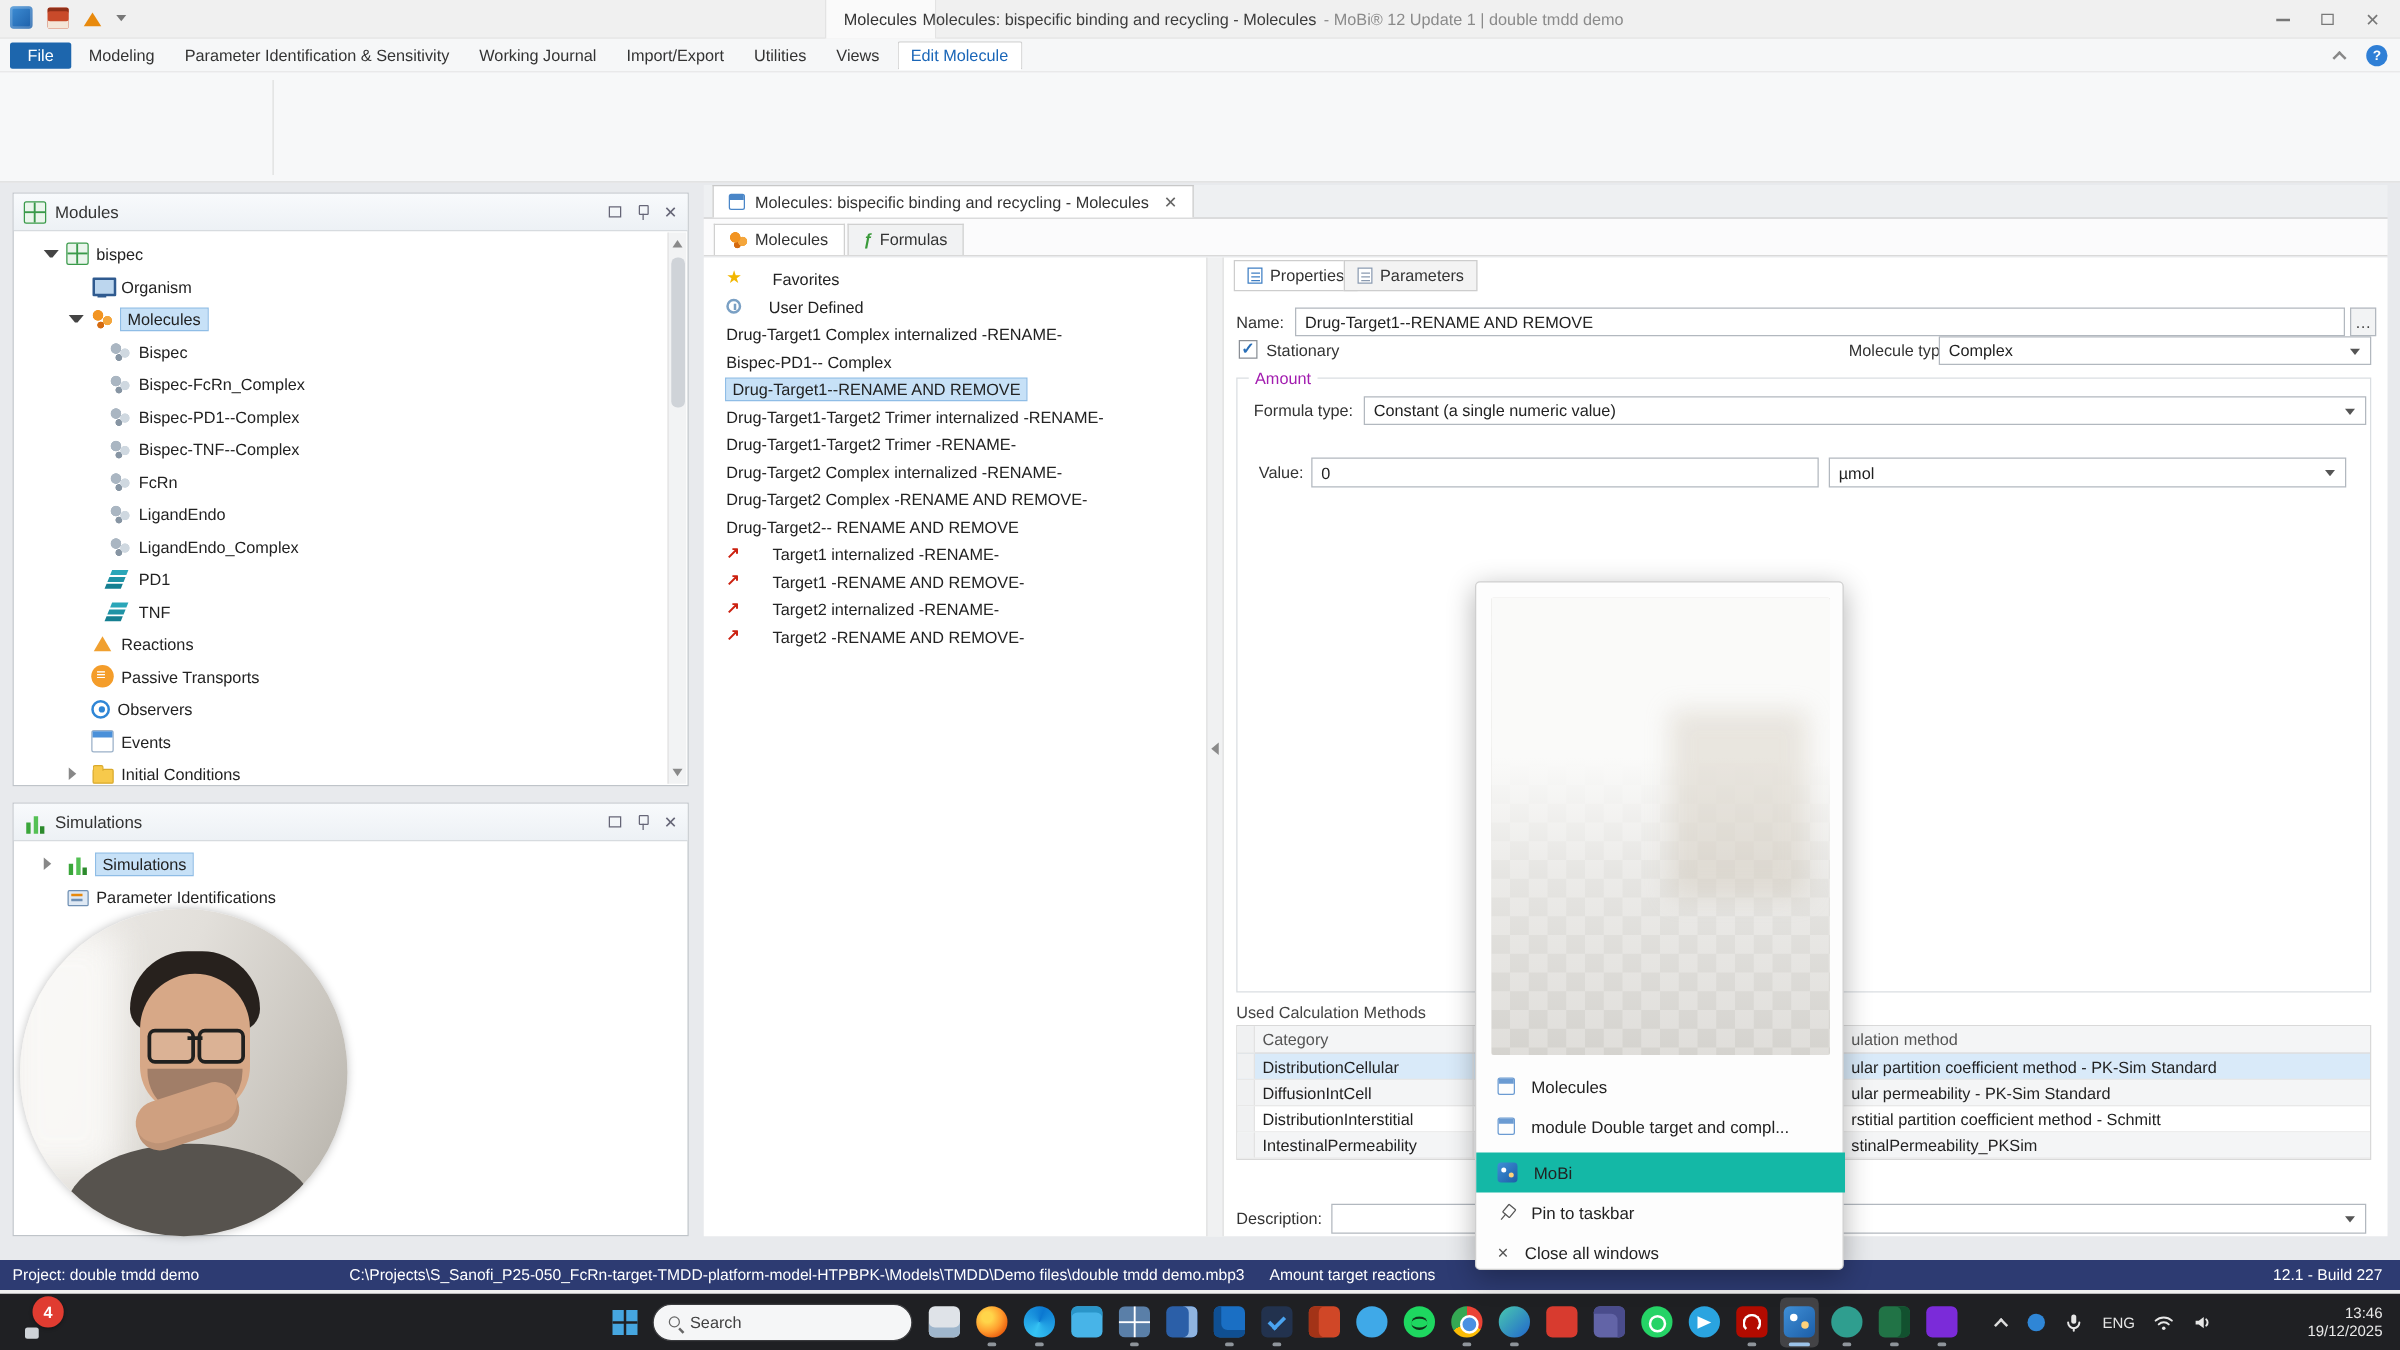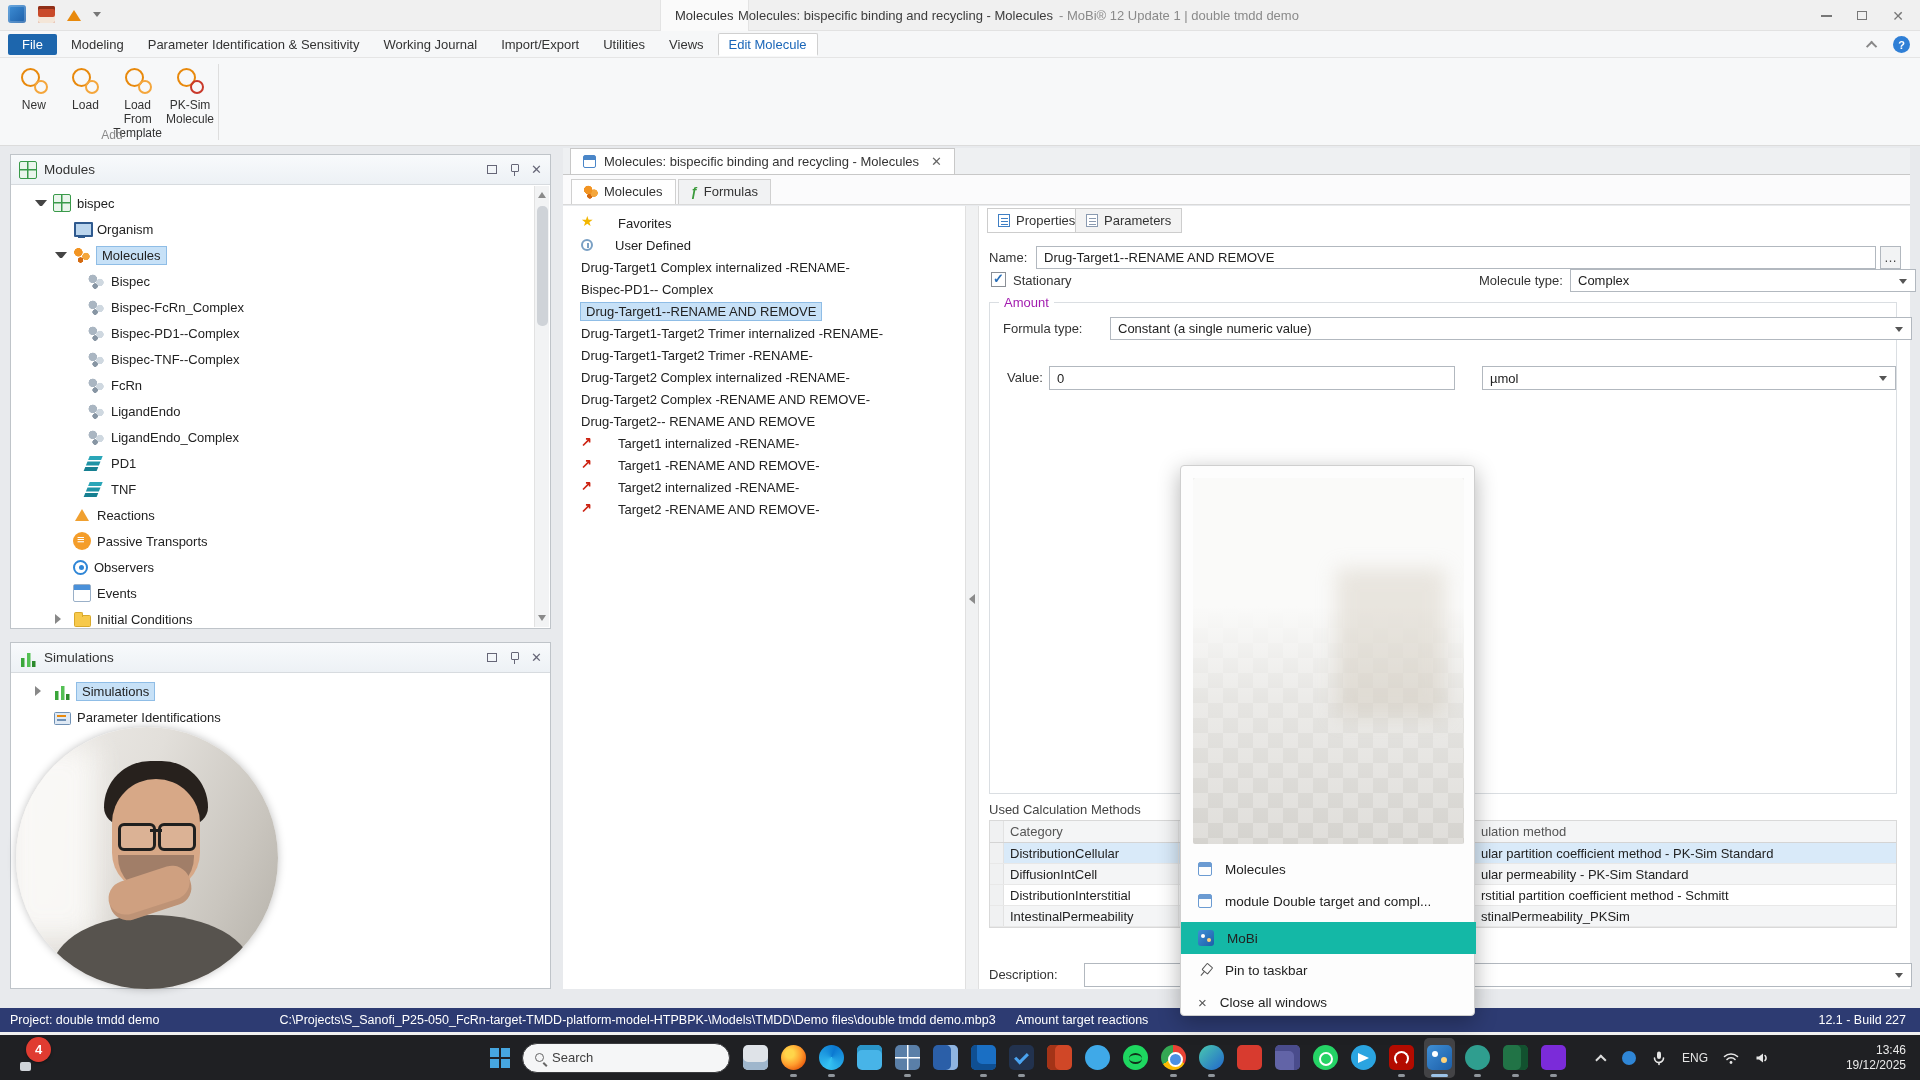--- a/index.html
+++ b/index.html
@@ -139,21 +139,21 @@
 
   #props { position:relative; flex:1; }
   .ptab { position:absolute; top:2px; height:25px; display:flex; align-items:center; gap:6px; padding:0 10px; border:1px solid #cdcdcd; background:#f3f3f3; color:#333; }
   .ptab.active { background:#fff; }
   .ic-sheet { width:12px; height:13px; background:#fff; border:1.5px solid #8a9ab0; position:relative; }
   .ic-sheet::before { content:""; position:absolute; left:1.5px; top:2.5px; width:7px; height:1.5px; background:#8a9ab0; box-shadow:0 3px 0 #8a9ab0, 0 6px 0 #8a9ab0; }
   .ic-sheet.blue { border-color:#3f7fc4; } .ic-sheet.blue::before { background:#3f7fc4; box-shadow:0 3px 0 #3f7fc4, 0 6px 0 #3f7fc4; }
 
   .flabel { position:absolute; color:#333; }
   .tbox { position:absolute; border:1px solid #b2b8bf; background:#fff; padding:2px 7px; display:flex; align-items:center; color:#222; overflow:hidden; white-space:nowrap; }
-  .combo { padding-right:22px;margin-left:19px; }
+  .combo { padding-right:22px; }
   .combo::after { content:""; position:absolute; right:8px; top:9px; width:0; height:0; border-left:4.5px solid transparent; border-right:4.5px solid transparent; border-top:5.5px solid #555; }
   .ellipsis-btn { position:absolute; border:1px solid #b2b8bf; background:#f2f3f4; display:flex; align-items:center; justify-content:center; color:#444; }
   .ellipsis-btn::before { content:"…"; }
   .cbx { position:absolute; width:15px; height:15px; border:1px solid #8a8f96; background:#fff; }
   .cbx::before { content:"✓"; position:absolute; left:1px; top:-2px; color:#2a6fb8; font-weight:bold; font-size:13px; }
   .groupbox { position:absolute; border:1px solid #dadee2; }
   .group-caption { position:absolute; background:#fff; padding:0 5px; color:#a21caf; }
 
   .ucm-title { position:absolute; color:#444; }
   .ptable { position:absolute; left:10px; top:614px; width:908px; border:1px solid #d9d9d9; }
@@ -283,41 +283,20 @@
     <span class="menu-item">Utilities</span>
     <span class="menu-item">Views</span>
     <span class="menu-item active">Edit Molecule</span>
     <div class="menubar-right">
       <span class="chev-up"></span>
       <span class="help-circle">?</span>
     </div>
   </div>
 
   <div id="ribbon">
-    <div class="ribbon-group">
-      <div class="ribbon-btns">
-        <div class="rb">
-          <span class="rb-ic"></span>
-          <span>New</span>
-        </div>
-        <div class="rb">
-          <span class="rb-ic"></span>
-          <span>Load</span>
-        </div>
-        <div class="rb">
-          <span class="rb-ic"></span>
-          <span>Load From Template</span>
-        </div>
-        <div class="rb">
-          <span class="rb-ic pksim"></span>
-          <span>PK-Sim Molecule</span>
-        </div>
-      </div>
-      <div class="group-label">Add</div>
-    </div>
     <div class="ribbon-sep"></div>
   </div>
 
   <div id="modules-panel" class="panel">
     <div class="panel-head">
       <span class="ticon ic-grid"></span>
       <span class="panel-title">Modules</span>
       <span class="panel-head-icons">
         <span class="ph-restore"></span>
         <span class="ph-pin"></span>

